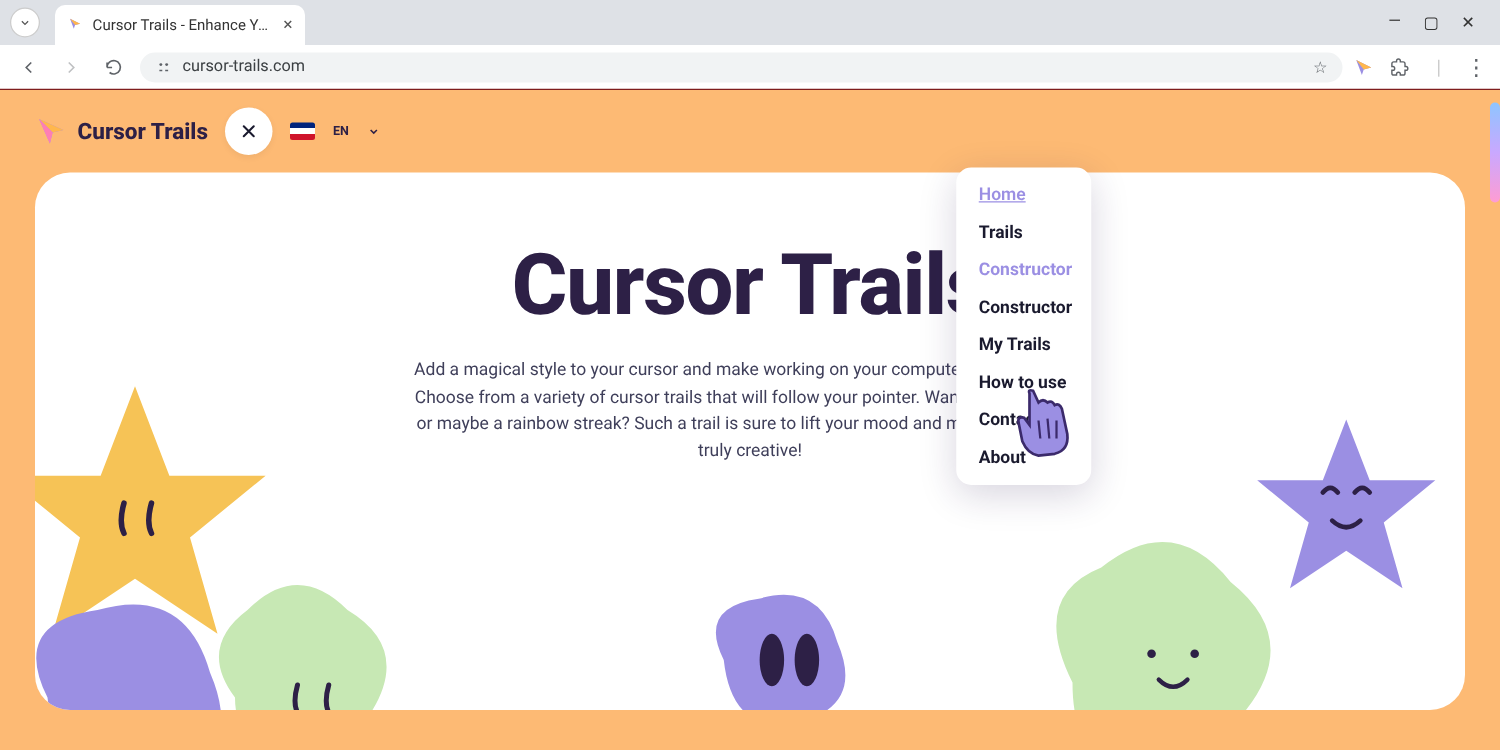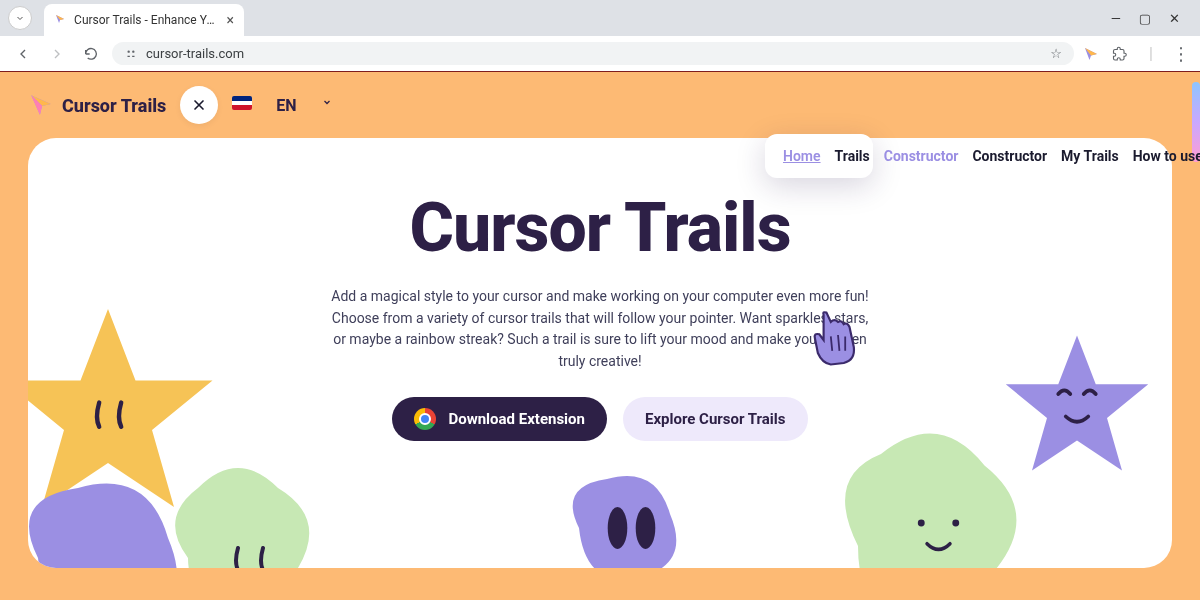--- a/index.html
+++ b/index.html
@@ -24,37 +24,37 @@
   
   .page { position: relative; height: calc(600px - 72px); background: #fdba74; overflow:hidden; }
   .header { display:flex; align-items:center; padding: 14px 28px; gap: 14px; }
   .logo { display:flex; align-items:center; gap:8px; }
   .logo-mark { width:26px; height:26px; }
   .logo-text { font-weight: 800; font-size: 18px; color: #2d2046; }
   .searchbar { flex:1; display:flex; align-items:center; background:#fff; border-radius: 22px; padding: 8px 14px; gap: 10px; color:#888; font-size:15px; }
   .searchbar input { border:none; outline:none; flex:1; font-size:15px; background:transparent; }
   .shortcut { font-size: 13px; color: #9a9a9a; letter-spacing: .5px; }
   .hamburger { width:38px; height:38px; border-radius:50%; background:#fff; display:flex; align-items:center; justify-content:center; box-shadow: 0 2px 6px rgba(0,0,0,.06); cursor:pointer; }
-  .lang { display:flex; gap:24px; font-weight:700; color:#2d2046; font-size:16px; }
+  .lang { display:flex; align-items:center; gap:14px; font-weight:700; color:#2d2046; font-size:10px; }
   .flag { display:inline-block; width:20px; height:14px; background: linear-gradient(to bottom, #00247d 33%, #fff 33% 66%, #cf142b 66%); border-radius:2px; }
   .rate-btn { display:flex; align-items:center; gap:10px; background:#2d2046; color:#fff; font-weight:700; padding: 9px 20px; border-radius: 22px; font-size:15px; }
   .chrome-ball { width:22px; height:22px; border-radius:50%; background: conic-gradient(#ea4335 0 120deg, #34a853 120deg 240deg, #fbbc05 240deg 360deg); position:relative; }
   .chrome-ball::after { content:''; position:absolute; inset:5px; background:#4285f4; border:2px solid #fff; border-radius:50%; }
 
   .accent-bar { position:absolute; right:0; top:10px; width:8px; height:80px; background: linear-gradient(#8ec5ff, #c9a8ff, #ff9cd3); border-radius: 4px; }
 
   .hero-wrap { margin: 0 28px; background: #fff; border-radius: 28px; position:relative; padding: 50px 60px 40px; height: 430px; overflow:hidden; }
   .hero-title { text-align:center; font-size: 68px; font-weight: 800; color: #2d2046; letter-spacing: -1px; }
   .hero-desc { margin: 18px auto 0; max-width: 540px; text-align:center; color:#3f3f5a; font-size: 14px; line-height: 1.55; }
   .hero-cta { display:flex; gap: 16px; justify-content:center; margin-top: 24px; }
   .btn-primary { display:flex; align-items:center; gap:12px; background:#2d2046; color:#fff; font-weight:700; padding: 11px 22px; border-radius: 26px; font-size:15px; }
   .btn-secondary { display:flex; align-items:center; background:#eee9fb; color:#2d2046; font-weight:700; padding: 11px 22px; border-radius: 26px; font-size:15px; }
 
   
-  .dropdown { position:absolute; top: 62px; left: 765px; width: 108px; background:#fff; border-radius: 12px; box-shadow: 0 8px 30px rgba(40,20,80,.18); padding: 14px 18px; display:flex; flex-direction:row; gap: 14px; z-index: 50; }
+  .dropdown { position:absolute; top: 62px; left: 765px; width: 108px; background:#fff; border-radius: 12px; box-shadow: 0 8px 30px rgba(40,20,80,.18); padding: 14px 18px; display:flex; flex-direction:column; gap: 14px; z-index: 50; }
   .dropdown a { text-decoration:none; font-weight:700; font-size:14px; color:#1a1a2e; white-space:nowrap; }
   .dropdown a.home { color:#9b8fe3; text-decoration: underline; font-weight:600; }
   .dropdown a.hover { color:#9b8fe3; }
 
   
   .shape { position:absolute; }
   .star-yellow { left:-30px; top:160px; }
   .blob-green-l { left:120px; bottom:-70px; }
   .blob-purple-l { left:-20px; bottom:-90px; }
   .blob-purple-c { left: 530px; bottom:-30px; }
@@ -211,23 +211,14 @@
     </svg>
 
     <svg class="shape star-purple" width="150" height="150" viewBox="0 0 200 200">
       <path d="M100 10 L125 75 L195 75 L140 120 L160 190 L100 150 L40 190 L60 120 L5 75 L75 75 Z" fill="#9b8fe3"></path>
       <path d="M75 88 q8 -10 16 0 M109 88 q8 -10 16 0" stroke="#2d2046" stroke-width="5" fill="none" stroke-linecap="round"></path>
       <path d="M85 118 q15 14 30 0" stroke="#2d2046" stroke-width="5" fill="none" stroke-linecap="round"></path>
     </svg>
 
     <h1 class="hero-title">Cursor Trails</h1>
     <p class="hero-desc">Add a magical style to your cursor and make working on your computer even more fun! Choose from a variety of cursor trails that will follow your pointer. Want sparkles, stars, or maybe a rainbow streak? Such a trail is sure to lift your mood and make your screen truly creative!</p>
-    <div class="hero-cta">
-      <div class="btn-primary">
-        <span class="chrome-ball"></span>
-        <span>Download Extension</span>
-      </div>
-      <div class="btn-secondary">
-        <span>Explore Cursor Trails</span>
-      </div>
-    </div>
   </div>
 </div>
 
 </body></html>

